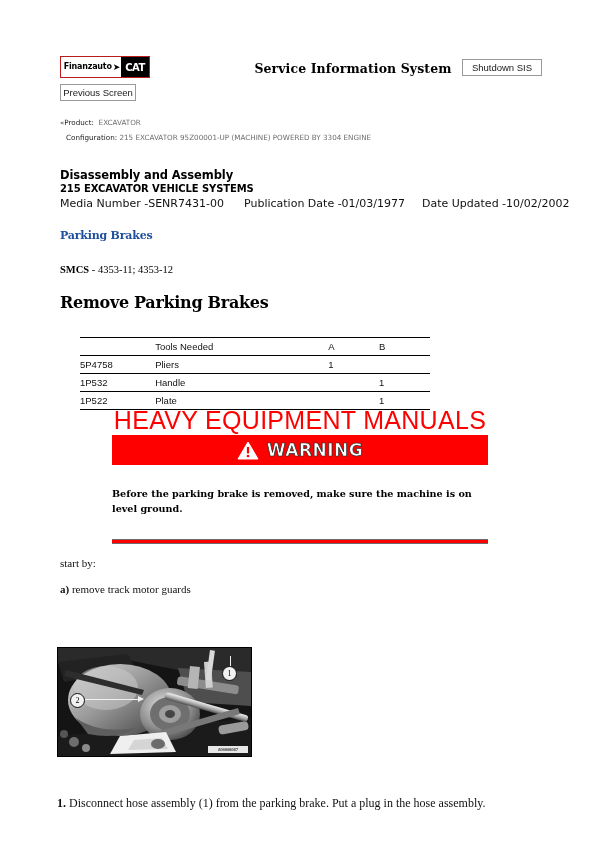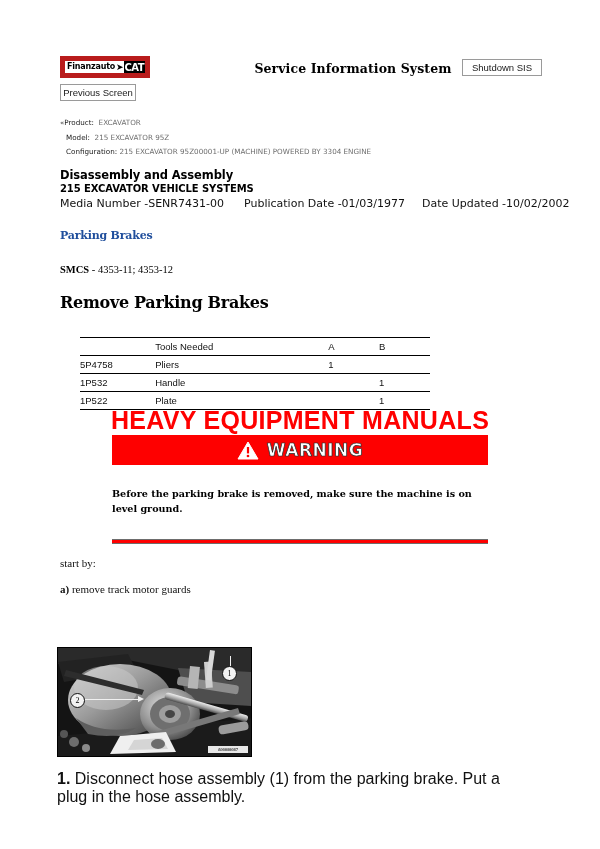--- a/index.html
+++ b/index.html
@@ -29,21 +29,21 @@
     left: 60px;
     top: 56px;
     width: 482px;
     height: 50px;
   }
   .logo-box {
     position: absolute;
     left: 0; top: 0;
     width: 90px;
     height: 22px;
-    border: 5px solid #b91c1c;
+    border: 1px solid #b91c1c;
     background: #ffffff;
     display: flex;
     align-items: stretch;
     box-sizing: border-box;
   }
   .logo-left {
     flex: 1 1 auto;
     display: flex;
     align-items: center;
     justify-content: center;
@@ -245,21 +245,21 @@
     position: absolute;
     left: 50%;
     transform: translateX(-50%);
     top: 406px;
     font-family: "Liberation Sans", sans-serif;
     font-size: 25px;
     letter-spacing: 0.3px;
     color: #FF0000;
     white-space: nowrap;
     z-index: 5;
-    font-weight: bold;
+    font-weight: normal;
   }
 
   
   .warn-banner {
     position: absolute;
     left: 112px;
     top: 435px;
     width: 376px;
     height: 30px;
     background: #FE0000;
@@ -381,24 +381,24 @@
     border-bottom: 3px solid transparent;
     border-left: 6px solid #f0f0f0;
     z-index: 2;
   }
   .arrow-2 { left: 80px; top: 48px; }
 
   
   .caption {
     position: absolute;
     left: 57px;
-    top: 770px;
+    top: 796px;
     width: 470px;
-    font-family: Liberation Sans, sans-serif;
-    font-size: 16px;
+    font-family: Liberation Serif, serif;
+    font-size: 12px;
     color: #111;
   }
   .caption b { font-weight: bold; }
 </style>
 </head>
 <body>
 
 <div class="page">
 
   <div class="header">
@@ -412,21 +412,20 @@
     </div>
 
     <div class="sis-title">Service Information System</div>
 
     <div class="btn btn-shutdown">Shutdown SIS</div>
     <div class="btn btn-prev">Previous Screen</div>
   </div>
 
   <div class="crumbs">
     <div class="crumb-row"><span class="crumb-chevron">«</span><span class="crumb-key">Product:</span>&nbsp;&nbsp;<span class="crumb-val">EXCAVATOR</span></div>
-    <div class="crumb-row crumb-indent-1"><span class="crumb-key">Model:</span>&nbsp;&nbsp;<span class="crumb-val">215 EXCAVATOR 95Z</span></div>
     <div class="crumb-row crumb-indent-2"><span class="crumb-key">Configuration:</span>&nbsp;<span class="crumb-val">215 EXCAVATOR 95Z00001-UP (MACHINE) POWERED BY 3304 ENGINE</span></div>
   </div>
 
   <div class="doc-meta">
     <div class="doc-h1">Disassembly and Assembly</div>
     <div class="doc-h2">215 EXCAVATOR VEHICLE SYSTEMS</div>
     <div class="doc-row">
       <span class="dm-media">Media Number -SENR7431-00</span>
       <span class="dm-pub">Publication Date -01/03/1977</span>
       <span class="dm-upd">Date Updated -10/02/2002</span>

